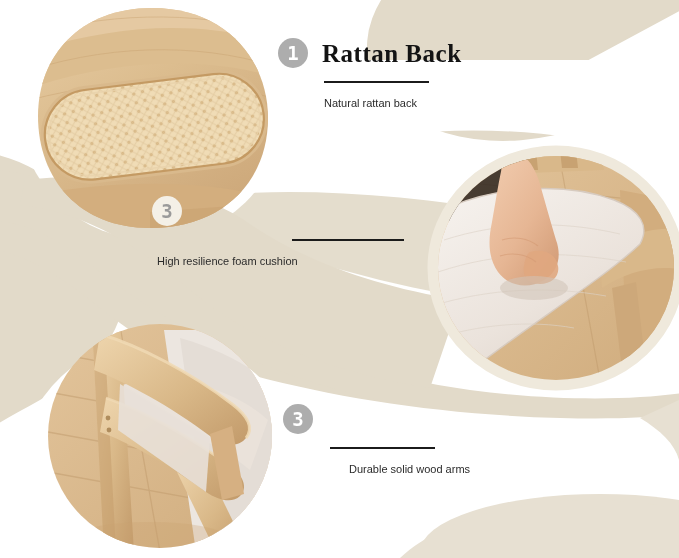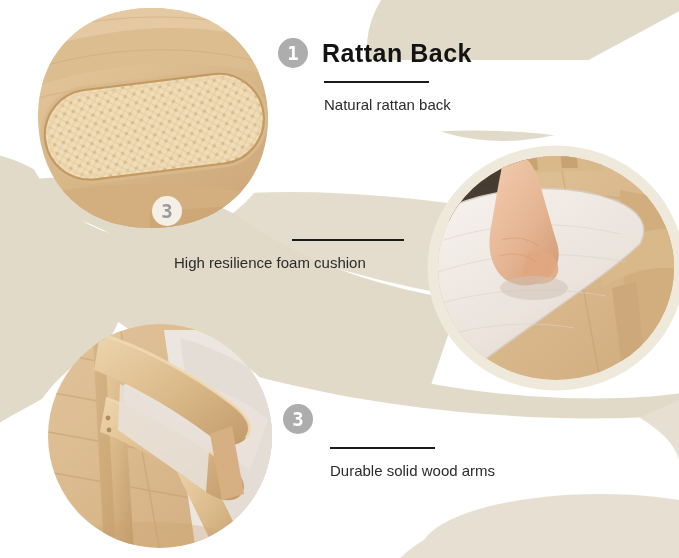--- a/index.html
+++ b/index.html
@@ -57,57 +57,57 @@
     font-weight: 700;
     line-height: 1;
     flex: 0 0 auto;
     box-sizing: border-box;
   }
   .badge-light {
     background: #f4f0e7;
     color: #9a9a9a;
   }
   .title {
-    font-family: Liberation Sans, sans-serif;
+    font-family: Liberation Serif, serif;
     font-size: 25px;
     font-weight: 700;
     color: #131313;
     letter-spacing: 0.5px;
     white-space: nowrap;
     line-height: 1;
   }
   .rule {
     height: 2px;
     background: #1b1b1b;
     margin-top: 13px;
   }
   .desc {
     font-family: "Liberation Sans", sans-serif;
-    font-size: 15px;
+    font-size: 11px;
     color: #2b2b2b;
     margin-top: 14px;
     white-space: nowrap;
     line-height: 1.1;
   }
 
   
   #feature-rattan { left: 278px; top: 38px; }
   #feature-rattan .rule { width: 105px; margin-left: 46px; }
   #feature-rattan .desc { margin-left: 46px; }
 
   
   #feature-linen { left: 152px; top: 196px; }
   #feature-linen .feature-head { flex-direction: row-reverse; justify-content: flex-end; gap: 16px; }
   #feature-linen .rule { width: 112px; margin-left: 140px; }
-  #feature-linen .desc { margin-left: 22px; }
+  #feature-linen .desc { margin-left: 5px; }
 
   
   #feature-wood { left: 283px; top: 404px; }
   #feature-wood .rule { width: 105px; margin-left: 47px; }
-  #feature-wood .desc { margin-left: 47px; }
+  #feature-wood .desc { margin-left: 66px; }
 </style>
 </head>
 <body>
 
 <div id="infographic">
 
   <svg class="bg-layer" viewBox="0 0 679 558" width="679" height="558" xmlns="http://www.w3.org/2000/svg">
     <defs>
       <clipPath id="frame">
           <rect x="0" y="0" width="679" height="558"></rect>

